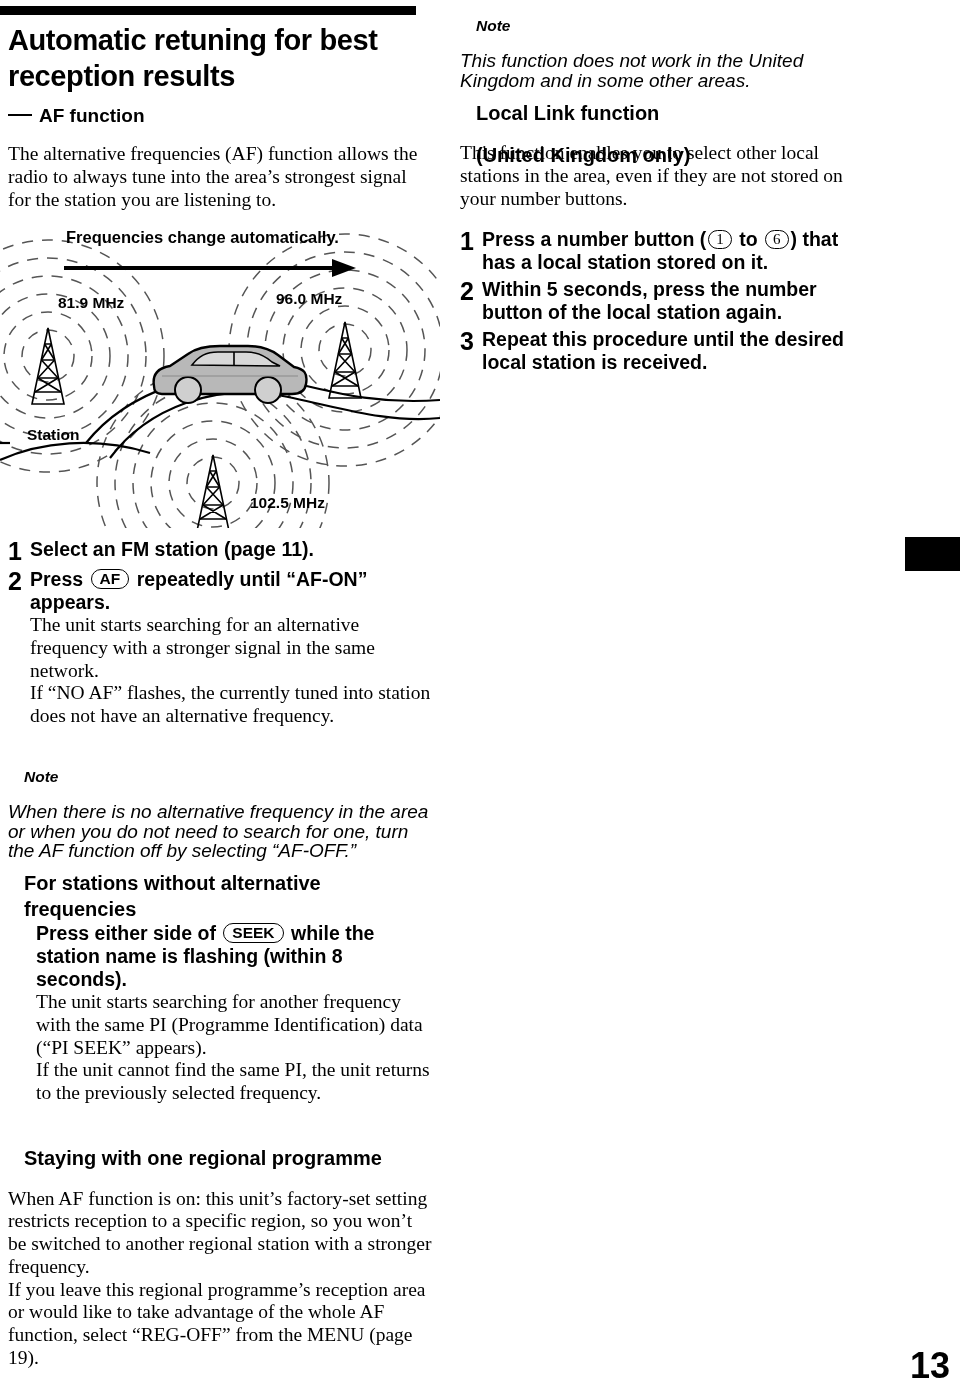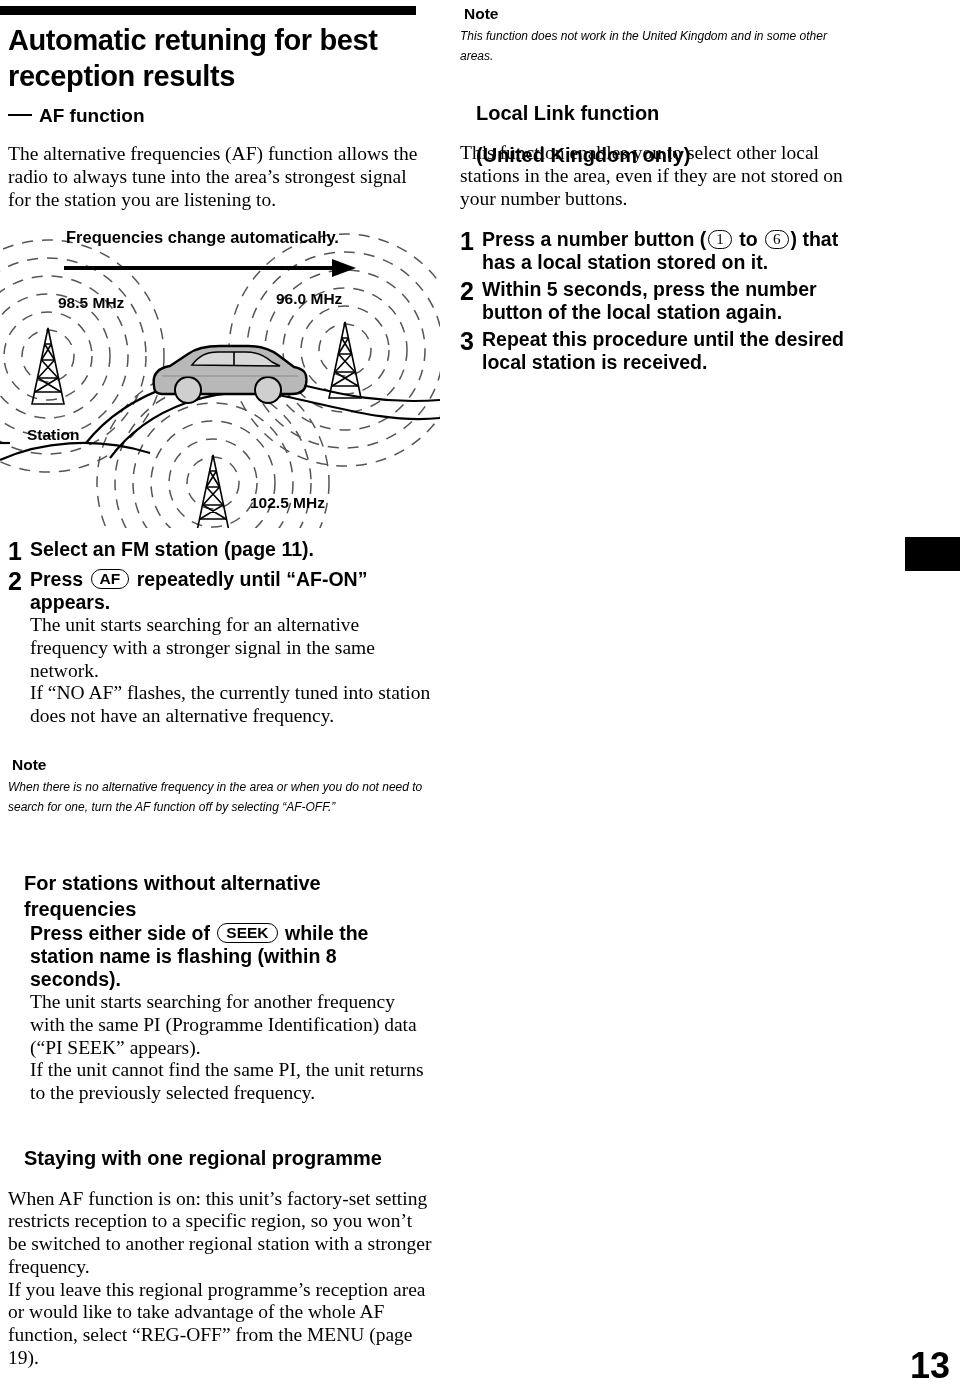--- a/index.html
+++ b/index.html
@@ -60,28 +60,29 @@
   .h2 {
     font-family: "Liberation Sans", sans-serif;
     font-weight: bold;
     font-size: 20px;
     line-height: 25.5px;
     margin: 16px;
   }
   .note-label {
     font-family: "Liberation Sans", sans-serif;
     font-weight: bold;
+    font-style: italic;
     font-size: 15.5px;
     line-height: 19px;
-    margin: 4px;
+    margin: 16px;
   }
   .note-text {
     font-family: "Liberation Sans", sans-serif;
     font-style: italic;
-    font-size: 12px;
+    font-size: 19px;
     line-height: 19.6px;
     margin: 0;
   }
 
   
   .step {
     display: flex;
     align-items: flex-start;
     margin-bottom: 4px;
   }
@@ -149,21 +150,21 @@
   
   .page-num {
     position: absolute;
     right: 10px; bottom: 12px;
     font-family: "Liberation Sans", sans-serif;
     font-weight: bold;
     font-size: 36px;
     line-height: 38px;
   }
 
-  .indent { margin-left: 22px; }
+  .indent { margin-left: 28px; }
 </style>
 </head>
 <body>
 
 <div class="top-bar"></div>
 
 <div class="col-left" style="top:22px;">
   <h1 class="title">Automatic retuning for best reception results</h1>
 </div>
 
@@ -254,21 +255,21 @@
       <line x1="64" y1="40" x2="336" y2="40" stroke="#000" stroke-width="4"></line>
       <path d="M 332 31 L 356 40 L 332 49 Z" fill="#000"></path>
     </g>
 
     <line x1="0" y1="215" x2="10" y2="215" stroke="#000" stroke-width="2.2"></line>
   </svg>
 
   <div style="position:absolute; left:0; top:0; width:440px; height:300px; pointer-events:none;
               font-family:'Liberation Sans',sans-serif; font-weight:bold;text-align:center;">
     <div style="position:absolute; left:66px; top:0px; font-size:16.5px;">Frequencies change automatically.</div>
-    <div style="position:absolute; left:58px; top:66px; font-size:15.5px;">98.5 MHz</div>
+    <div style="position:absolute; left:58px; top:66px; font-size:15.5px;">81.9 MHz</div>
     <div style="position:absolute; left:276px; top:62px; font-size:15.5px;">96.0 MHz</div>
     <div style="position:absolute; left:250px; top:266px; font-size:15.5px;">102.5 MHz</div>
     <div style="position:absolute; left:27px; top:198px; font-size:15.5px;">Station</div>
   </div>
 </div>
 
 <div class="col-left" style="top:538px;">
   <div class="step">
     <div class="step-num">1</div>
     <div class="step-body">

